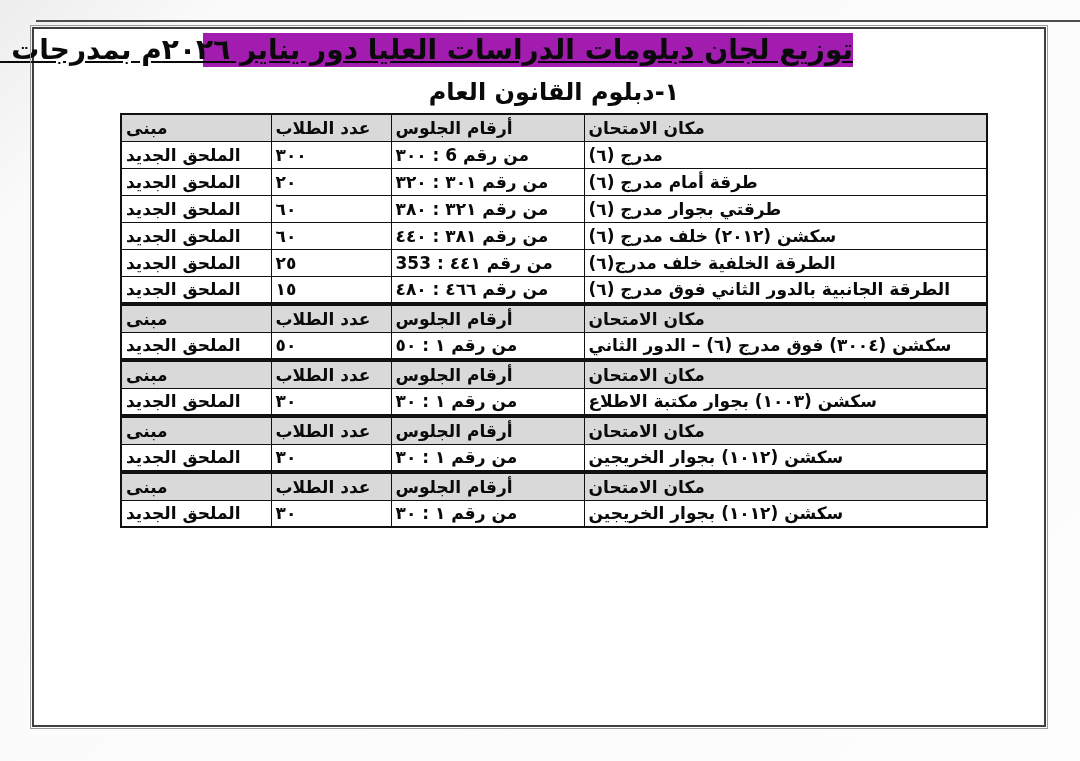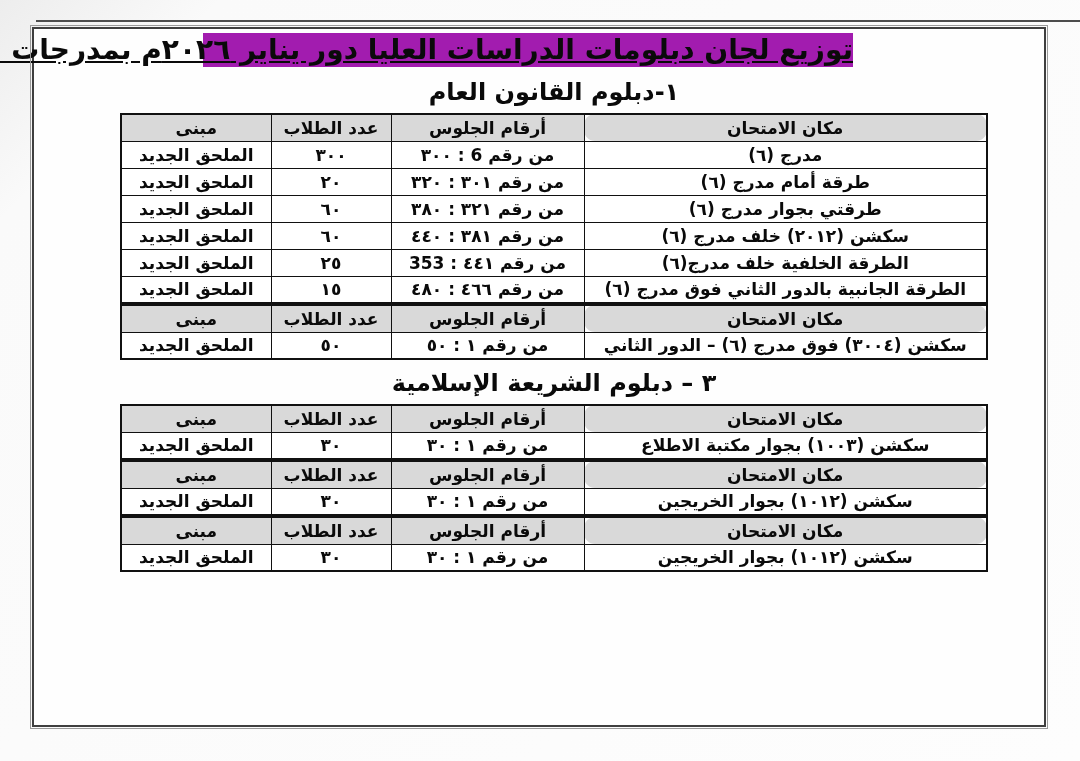--- a/index.html
+++ b/index.html
@@ -56,31 +56,31 @@
     border-collapse: collapse;
     table-layout: fixed;
     border: 2px solid #111;
     direction: rtl;
     background: #fff;
   }
   table.exam-table th,
   table.exam-table td {
     border: 1px solid #111;
     height: 27px;
-    text-align: center;
+    text-align: left;
     vertical-align: middle;
     font-size: 17px;
     font-weight: bold;
     color: #0a0a0a;
     padding: 0 4px;
     overflow: hidden;
     white-space: nowrap;
   }
   table.exam-table th { background: #d9d9d9; }
-  .col-location { width: 403px; border-radius: 11px; }
+  .col-location { width: 403px; }
   .col-seats    { width: 193px; margin-top: 48px; }
   .col-count    { width: 120px; }
   .col-building { width: 150px; }
 </style>
 </head>
 <body>
 
 <div class="top-rule"></div>
 
 <div class="frame">
@@ -166,21 +166,20 @@
               <td class="col-location">سكشن (٣٠٠٤) فوق مدرج (٦) – الدور الثاني</td>
               <td class="col-seats">من رقم ١ : ٥٠</td>
               <td class="col-count">٥٠</td>
               <td class="col-building">الملحق الجديد</td>
             </tr>
           </tbody>
     </table>
   </section>
 
   <section class="diploma-section">
-    <h2 class="section-heading">٣ – دبلوم الشريعة الإسلامية</h2>
     <table class="exam-table" dir="rtl">
       <colgroup>
         <col class="col-location">
             <col class="col-seats">
             <col class="col-count">
             <col class="col-building">
       </colgroup>
       <thead>
         <tr>
           <th class="col-location">مكان الامتحان</th>

